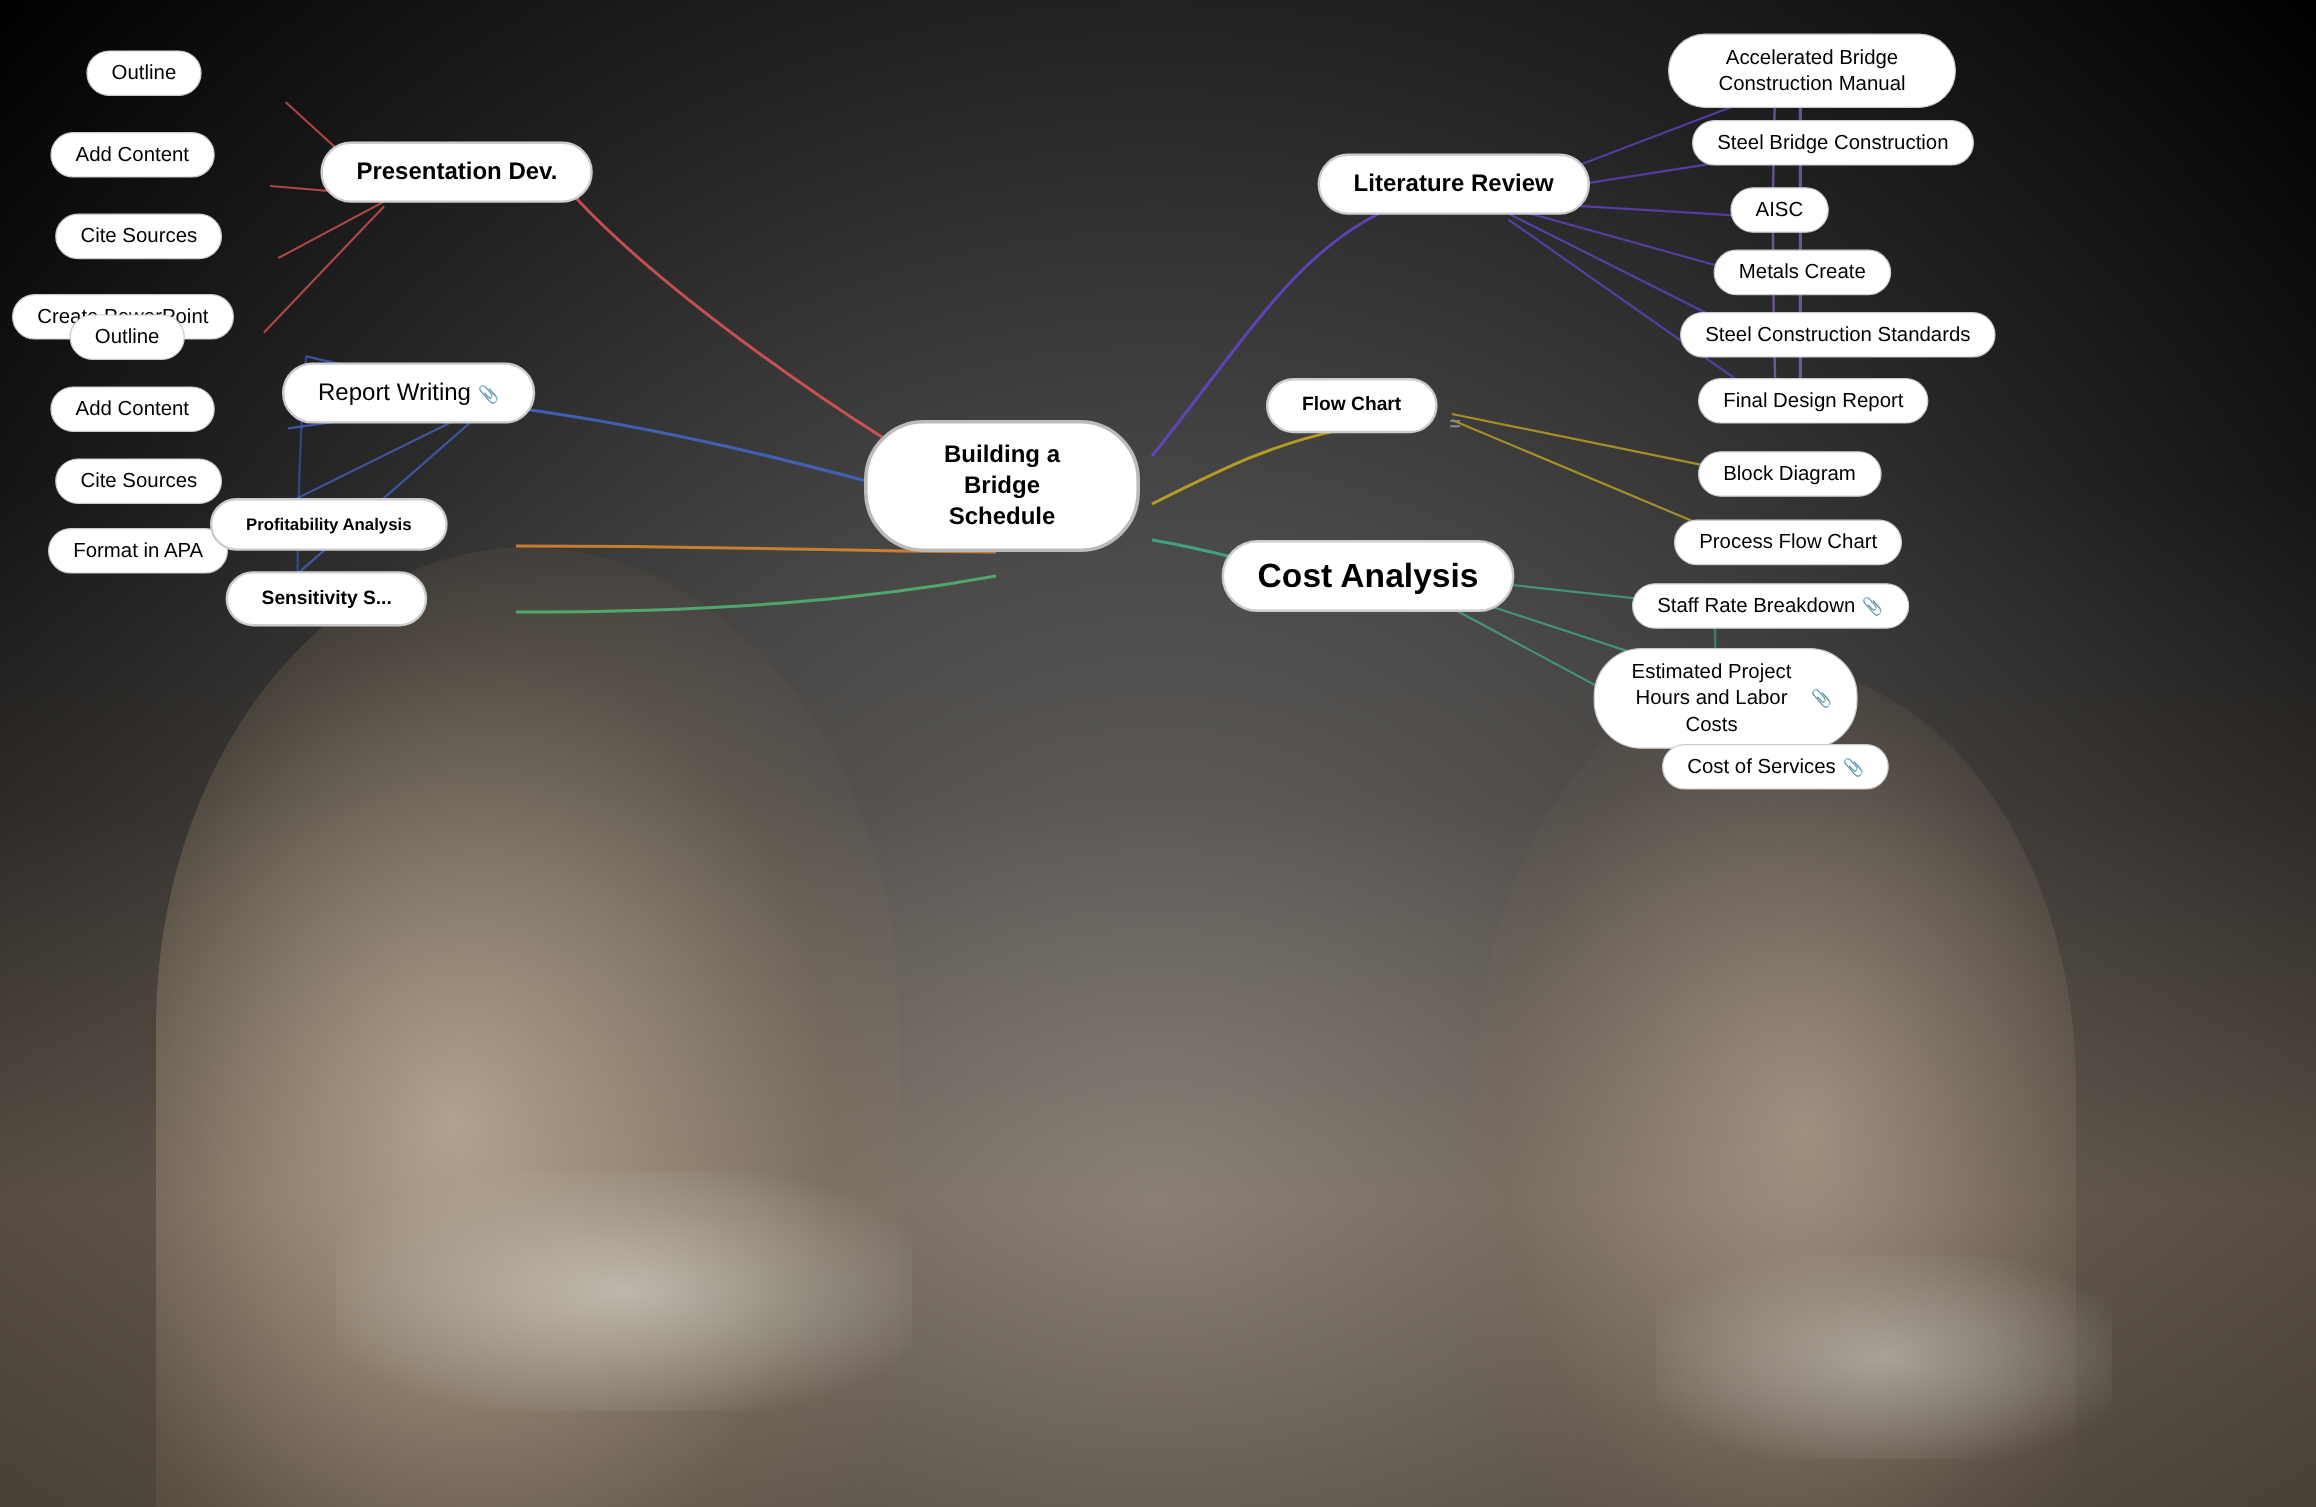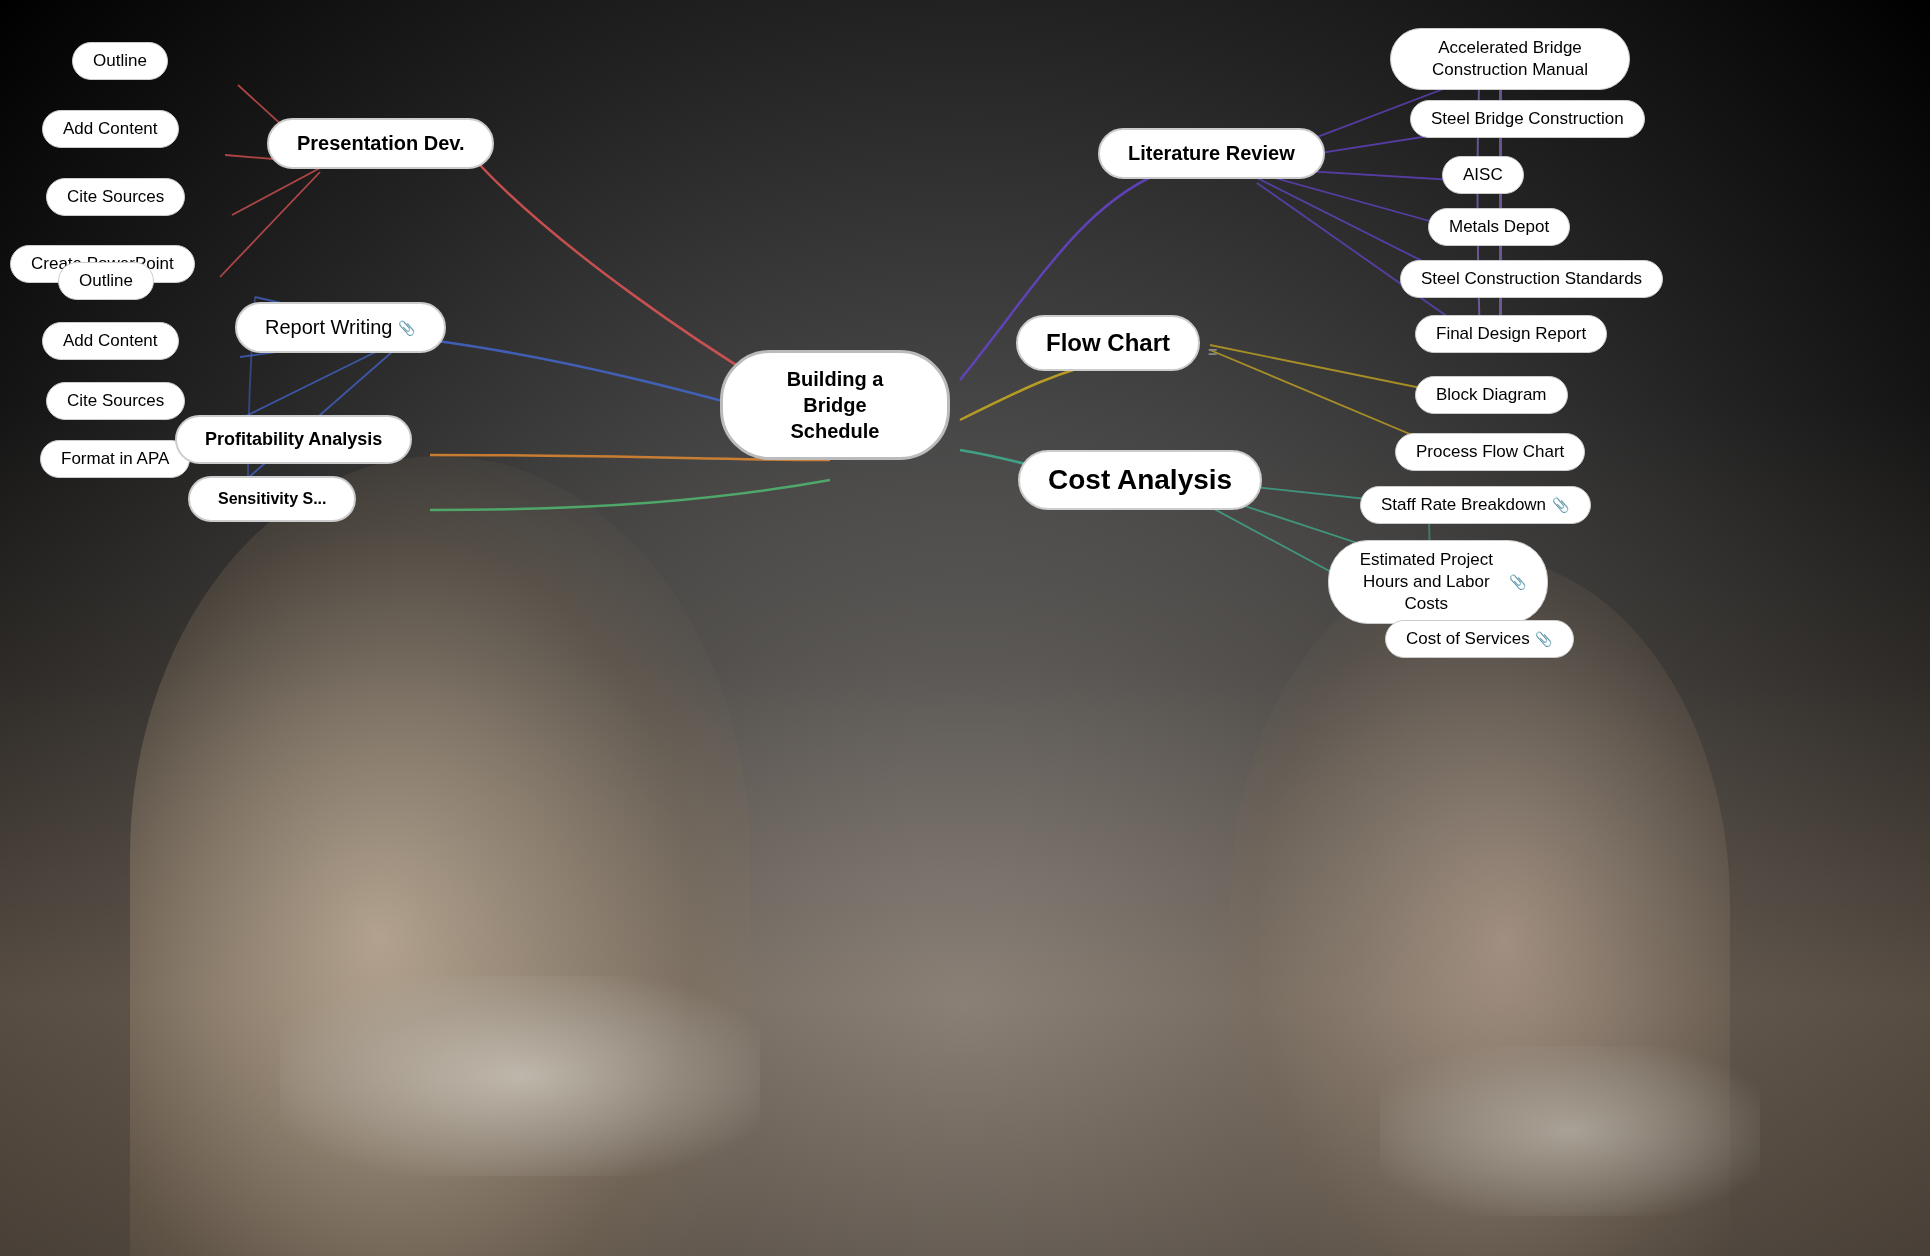--- a/index.html
+++ b/index.html
@@ -206,21 +206,21 @@
   <div class="node node-leaf" style="left:42px; top:322px;">
     <span>Add Content</span>
   </div>
   <div class="node node-leaf" style="left:46px; top:382px;">
     <span>Cite Sources</span>
   </div>
   <div class="node node-leaf" style="left:40px; top:440px;">
     <span>Format in APA</span>
   </div>
 
-  <div class="node node-branch" style="left:175px; top:415px; font-size:18px; font-weight:bold;">
+  <div class="node node-branch" style="left:175px; top:415px; font-size:14px; font-weight:bold;">
     <span>Profitability Analysis</span>
   </div>
 
   <div class="node node-branch" style="left:188px; top:476px; font-size:16px; font-weight:bold;">
     <span>Sensitivity S...</span>
   </div>
 
   <div class="node node-leaf" style="left:1390px; top:28px; white-space:normal; text-align:center; max-width:240px; line-height:1.3;">
     <span>Accelerated Bridge Construction Manual</span>
   </div>
@@ -228,34 +228,34 @@
   <div class="node node-branch" style="left:1098px; top:128px; font-size:20px; font-weight:bold;">
     <span>Literature Review</span>
   </div>
   <div class="node node-leaf" style="left:1410px; top:100px;">
     <span>Steel Bridge Construction</span>
   </div>
   <div class="node node-leaf" style="left:1442px; top:156px;">
     <span>AISC</span>
   </div>
   <div class="node node-leaf" style="left:1428px; top:208px;">
-    <span>Metals Depot</span>
+    <span>Metals Create</span>
   </div>
   <div class="node node-leaf" style="left:1400px; top:260px;">
     <span>Steel Construction Standards</span>
   </div>
   <div class="node node-leaf" style="left:1415px; top:315px;">
     <span>Final Design Report</span>
   </div>
 
   <div style="position:absolute;left:1488px;top:40px;width:14px;height:300px;
     border-right:3px solid #9977dd;border-top:3px solid #9977dd;border-bottom:3px solid #9977dd;
     border-radius:0 8px 8px 0;opacity:0.6;"></div>
 
-  <div class="node node-branch" style="left:1016px; top:315px; font-size:24px; font-weight:bold;">
+  <div class="node node-branch" style="left:1055px; top:315px; font-size:16px; font-weight:bold;">
     <span>Flow Chart</span>
   </div>
 
   <div class="node node-leaf" style="left:1415px; top:376px;">
     <span>Block Diagram</span>
   </div>
   <div class="node node-leaf" style="left:1395px; top:433px;">
     <span>Process Flow Chart</span>
   </div>
 

